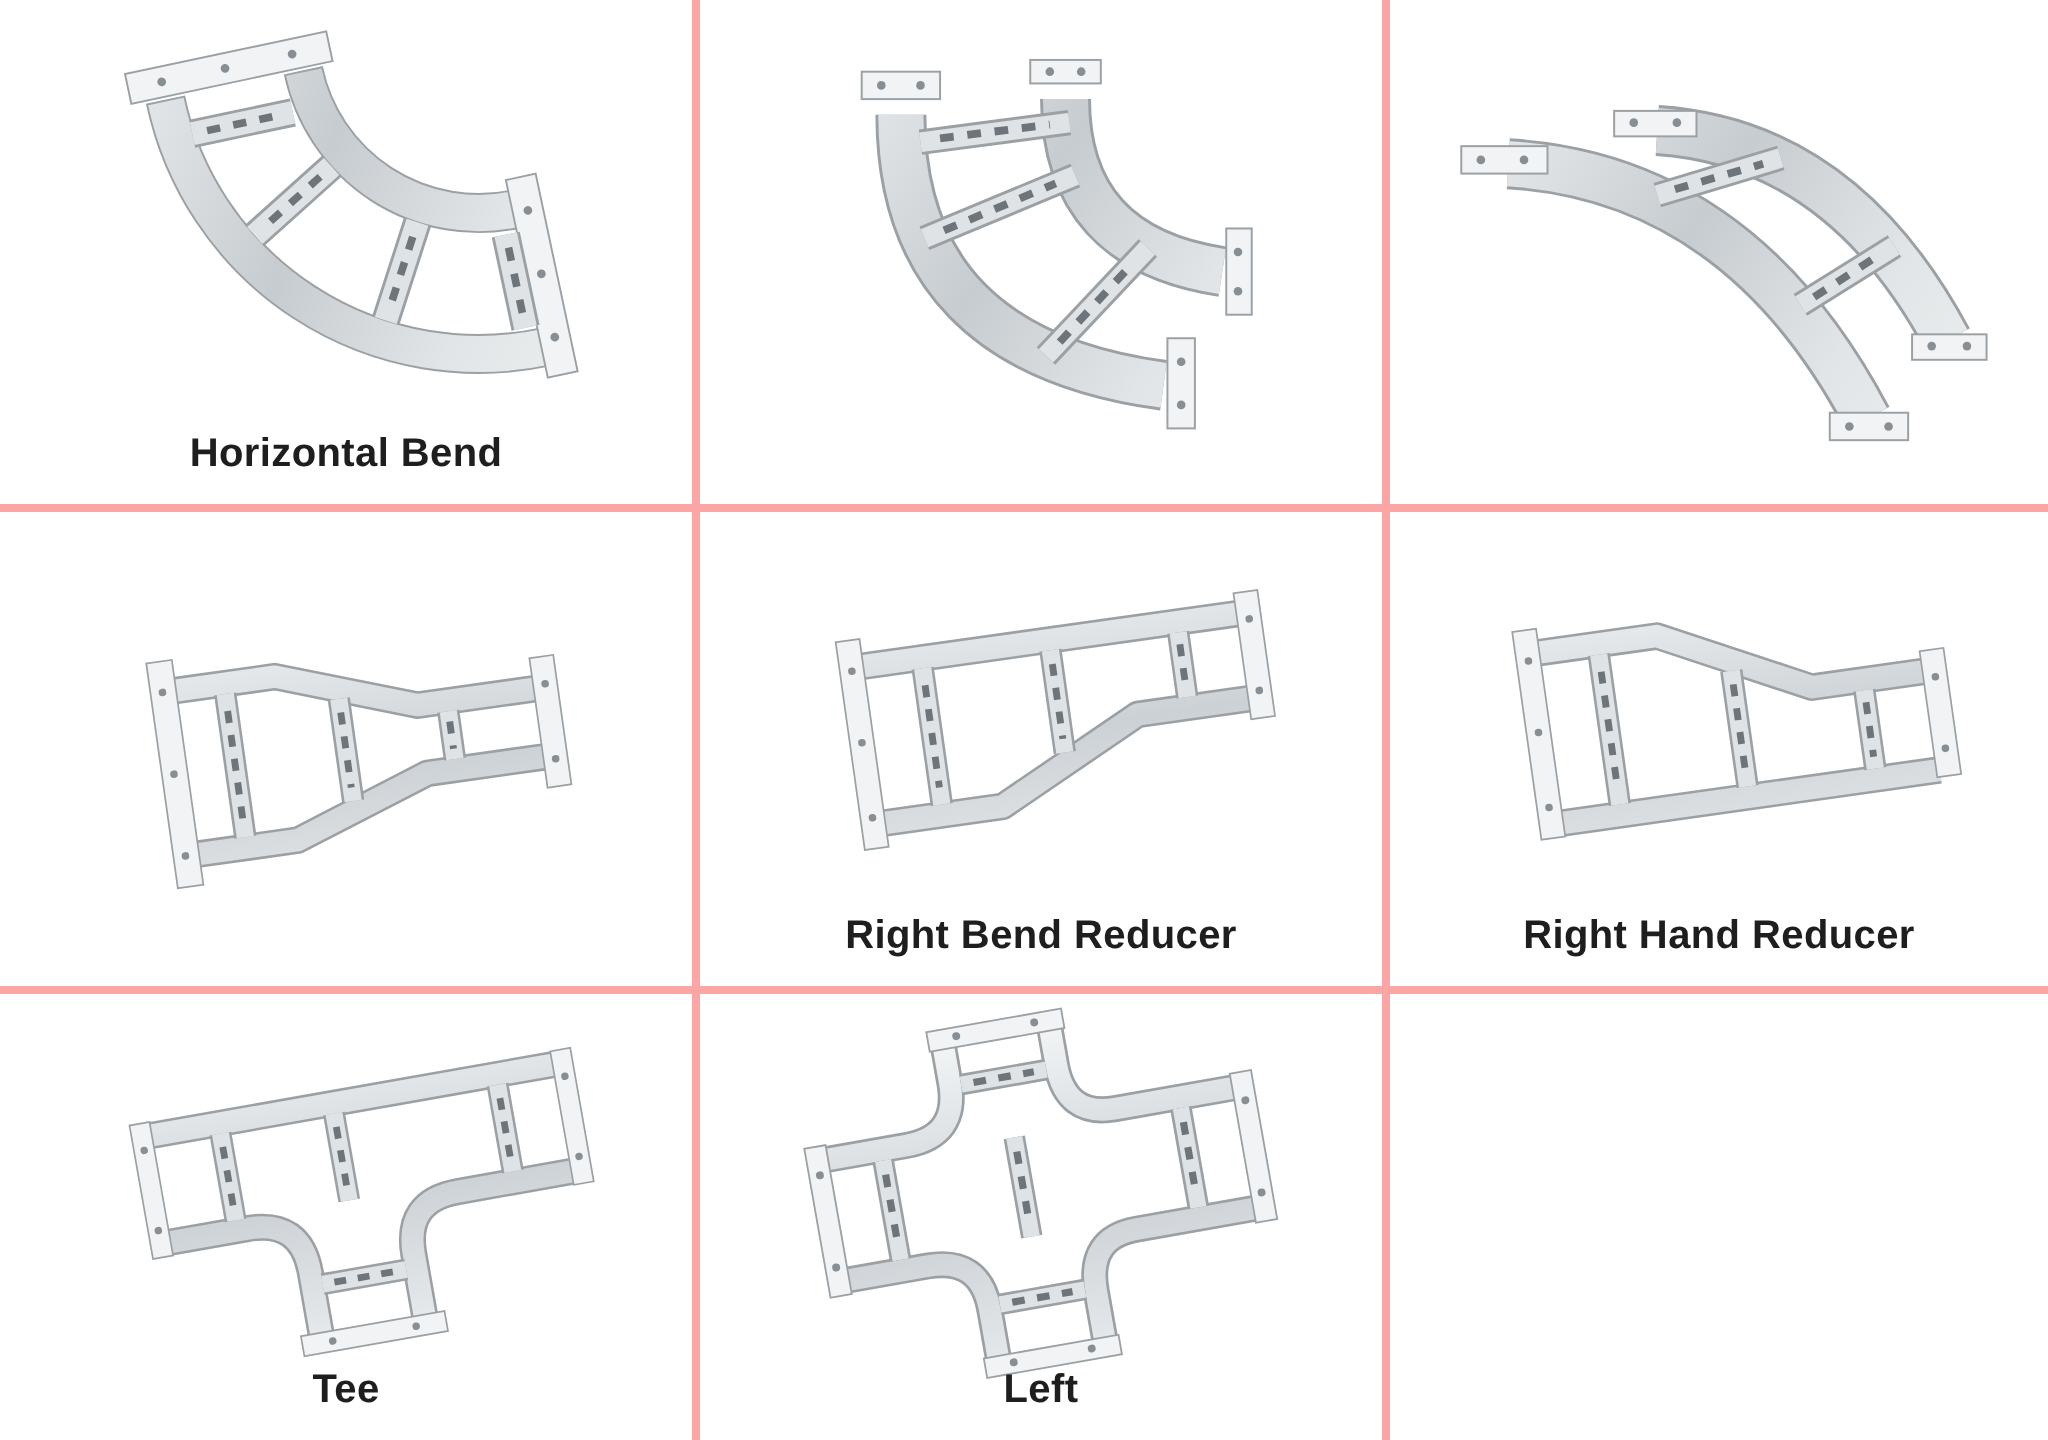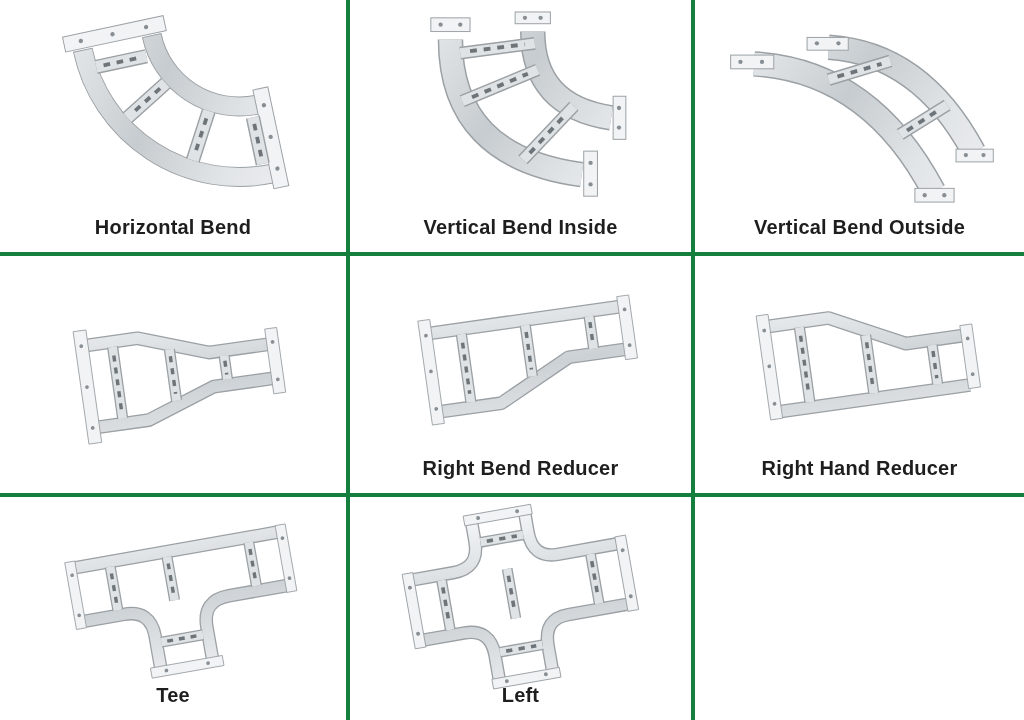--- a/index.html
+++ b/index.html
@@ -1,18 +1,18 @@
 <!DOCTYPE html>
 <html><head>
 <meta charset="utf-8">
 <style>
   html,body{margin:0;padding:0;background:#ffffff;}
   .board{
     width:1024px;height:720px;
-    background:#15803d;
+    background:#fca5a5;
     display:grid;
     grid-template-columns:346px 341px 329px;
     grid-template-rows:252px 237px 223px;
     column-gap:4px;row-gap:4px;
     font-family:"Liberation Sans","DejaVu Sans",sans-serif;
   }
   .cell{
     background:#ffffff;
     display:flex;flex-direction:column;
     align-items:center;justify-content:flex-end;
@@ -112,21 +112,20 @@
         <path class="rung" stroke-width="10" d="M88,44 L164,34"></path>
         <path class="slots" d="M98,42 L154,35"></path>
         <path class="rung-under" stroke-width="13" d="M90,93 L167,61"></path>
         <path class="rung" stroke-width="10" d="M90,93 L167,61"></path>
         <path class="slots" d="M100,89 L157,65"></path>
         <path class="rung-under" stroke-width="13" d="M152,153 L204,98"></path>
         <path class="rung" stroke-width="10" d="M152,153 L204,98"></path>
         <path class="slots" d="M159,146 L197,105"></path>
       </svg>
     </div>
-    <div class="caption">Vertical Bend Inside</div>
   </div>
 
   <div class="cell">
     <div class="fig">
       <svg class="part" width="300" height="196" viewBox="0 0 300 200">
         <path class="curve-under" stroke-width="26" d="M42,55 Q160,62 225,185"></path>
         <path class="curve" stroke-width="23" d="M42,55 Q160,62 225,185"></path>
         <path class="curve-under" stroke-width="26" d="M118,38 Q212,44 266,145"></path>
         <path class="curve" stroke-width="23" d="M118,38 Q212,44 266,145"></path>
         <rect class="plate" x="18" y="46" width="44" height="14"></rect>
@@ -142,21 +141,20 @@
         <circle class="hole" cx="258" cy="148" r="2.2"></circle>
           <circle class="hole" cx="276" cy="148" r="2.2"></circle>
         <path class="rung-under" stroke-width="13" d="M118,71 L181,52"></path>
         <path class="rung" stroke-width="10" d="M118,71 L181,52"></path>
         <path class="slots" d="M127,68 L172,55"></path>
         <path class="rung-under" stroke-width="13" d="M191,127 L239,97"></path>
         <path class="rung" stroke-width="10" d="M191,127 L239,97"></path>
         <path class="slots" d="M198,123 L232,101"></path>
       </svg>
     </div>
-    <div class="caption">Vertical Bend Outside</div>
   </div>
 
   <div class="cell">
     <div class="fig">
       <svg class="part" width="300" height="172" viewBox="0 0 300 200">
         <g transform="rotate(-8 150 100)">
           <path class="rail-under" stroke-width="16" d="M55,52 L115,52 L195,80 L265,80"></path>
           <path class="rail" stroke-width="13" d="M55,52 L115,52 L195,80 L265,80"></path>
           <path class="rail-under" stroke-width="16" d="M55,148 L115,148 L195,120 L265,120"></path>
           <path class="rail" stroke-width="13" d="M55,148 L115,148 L195,120 L265,120"></path>

